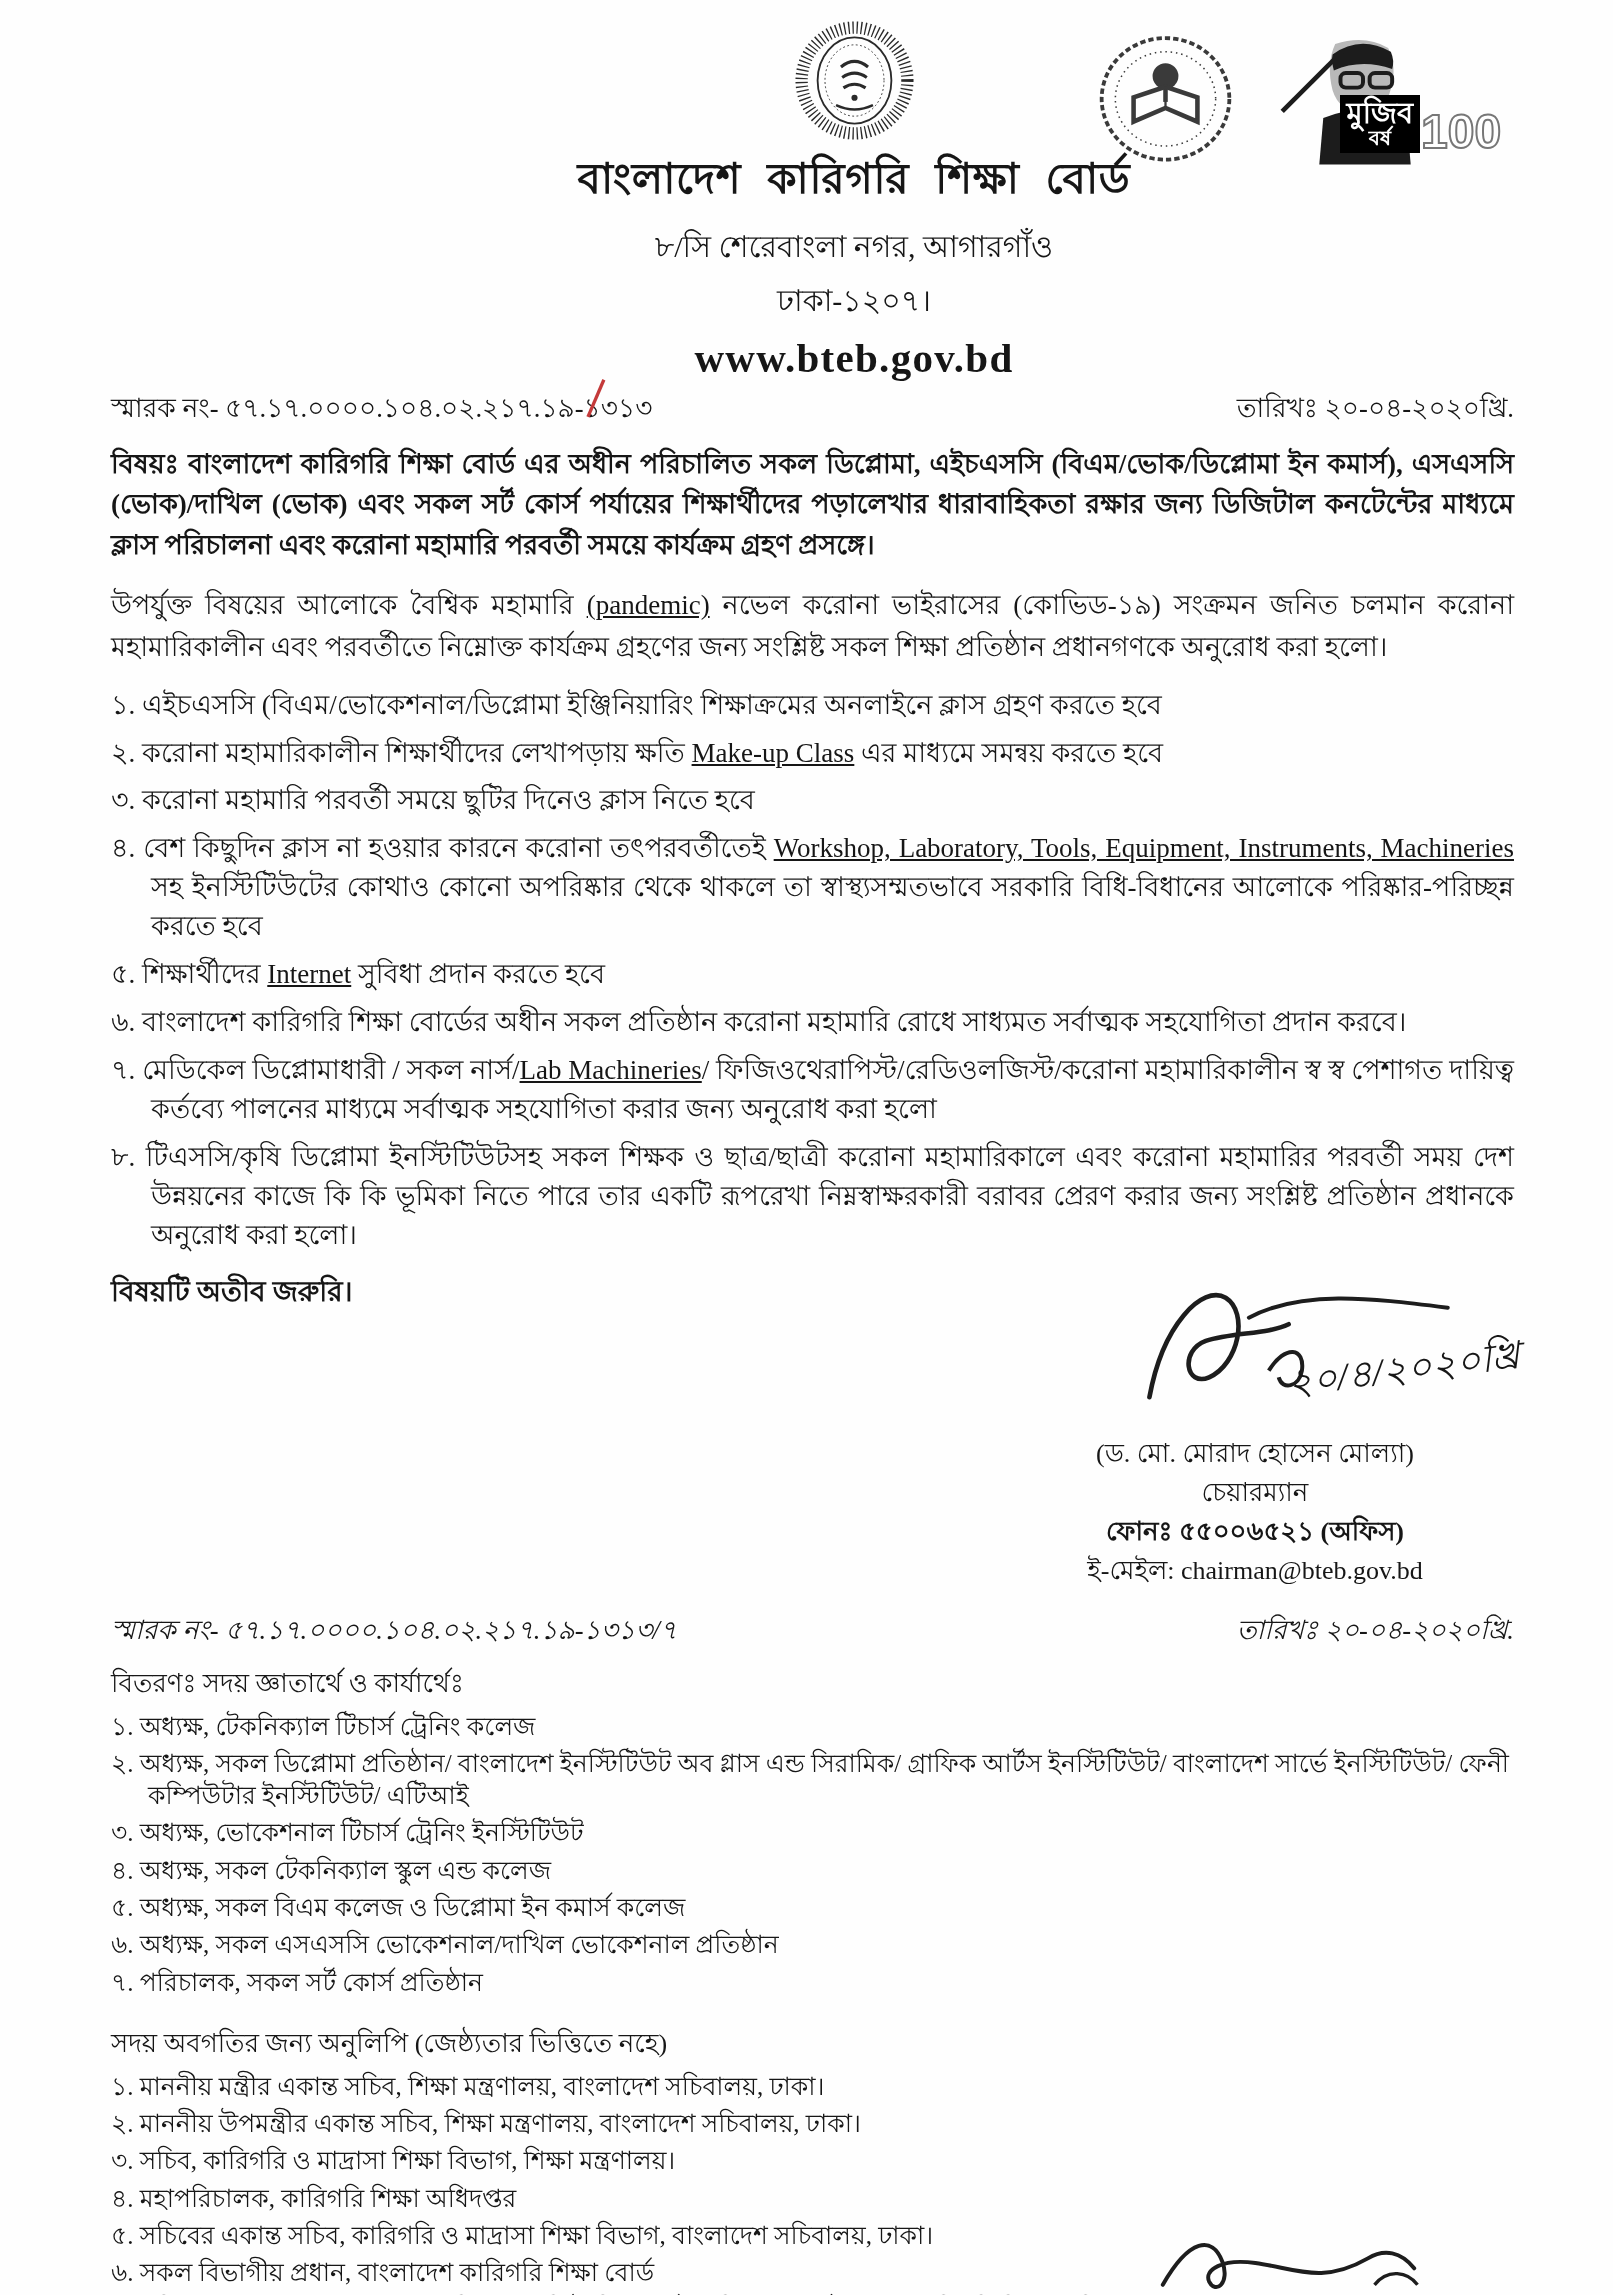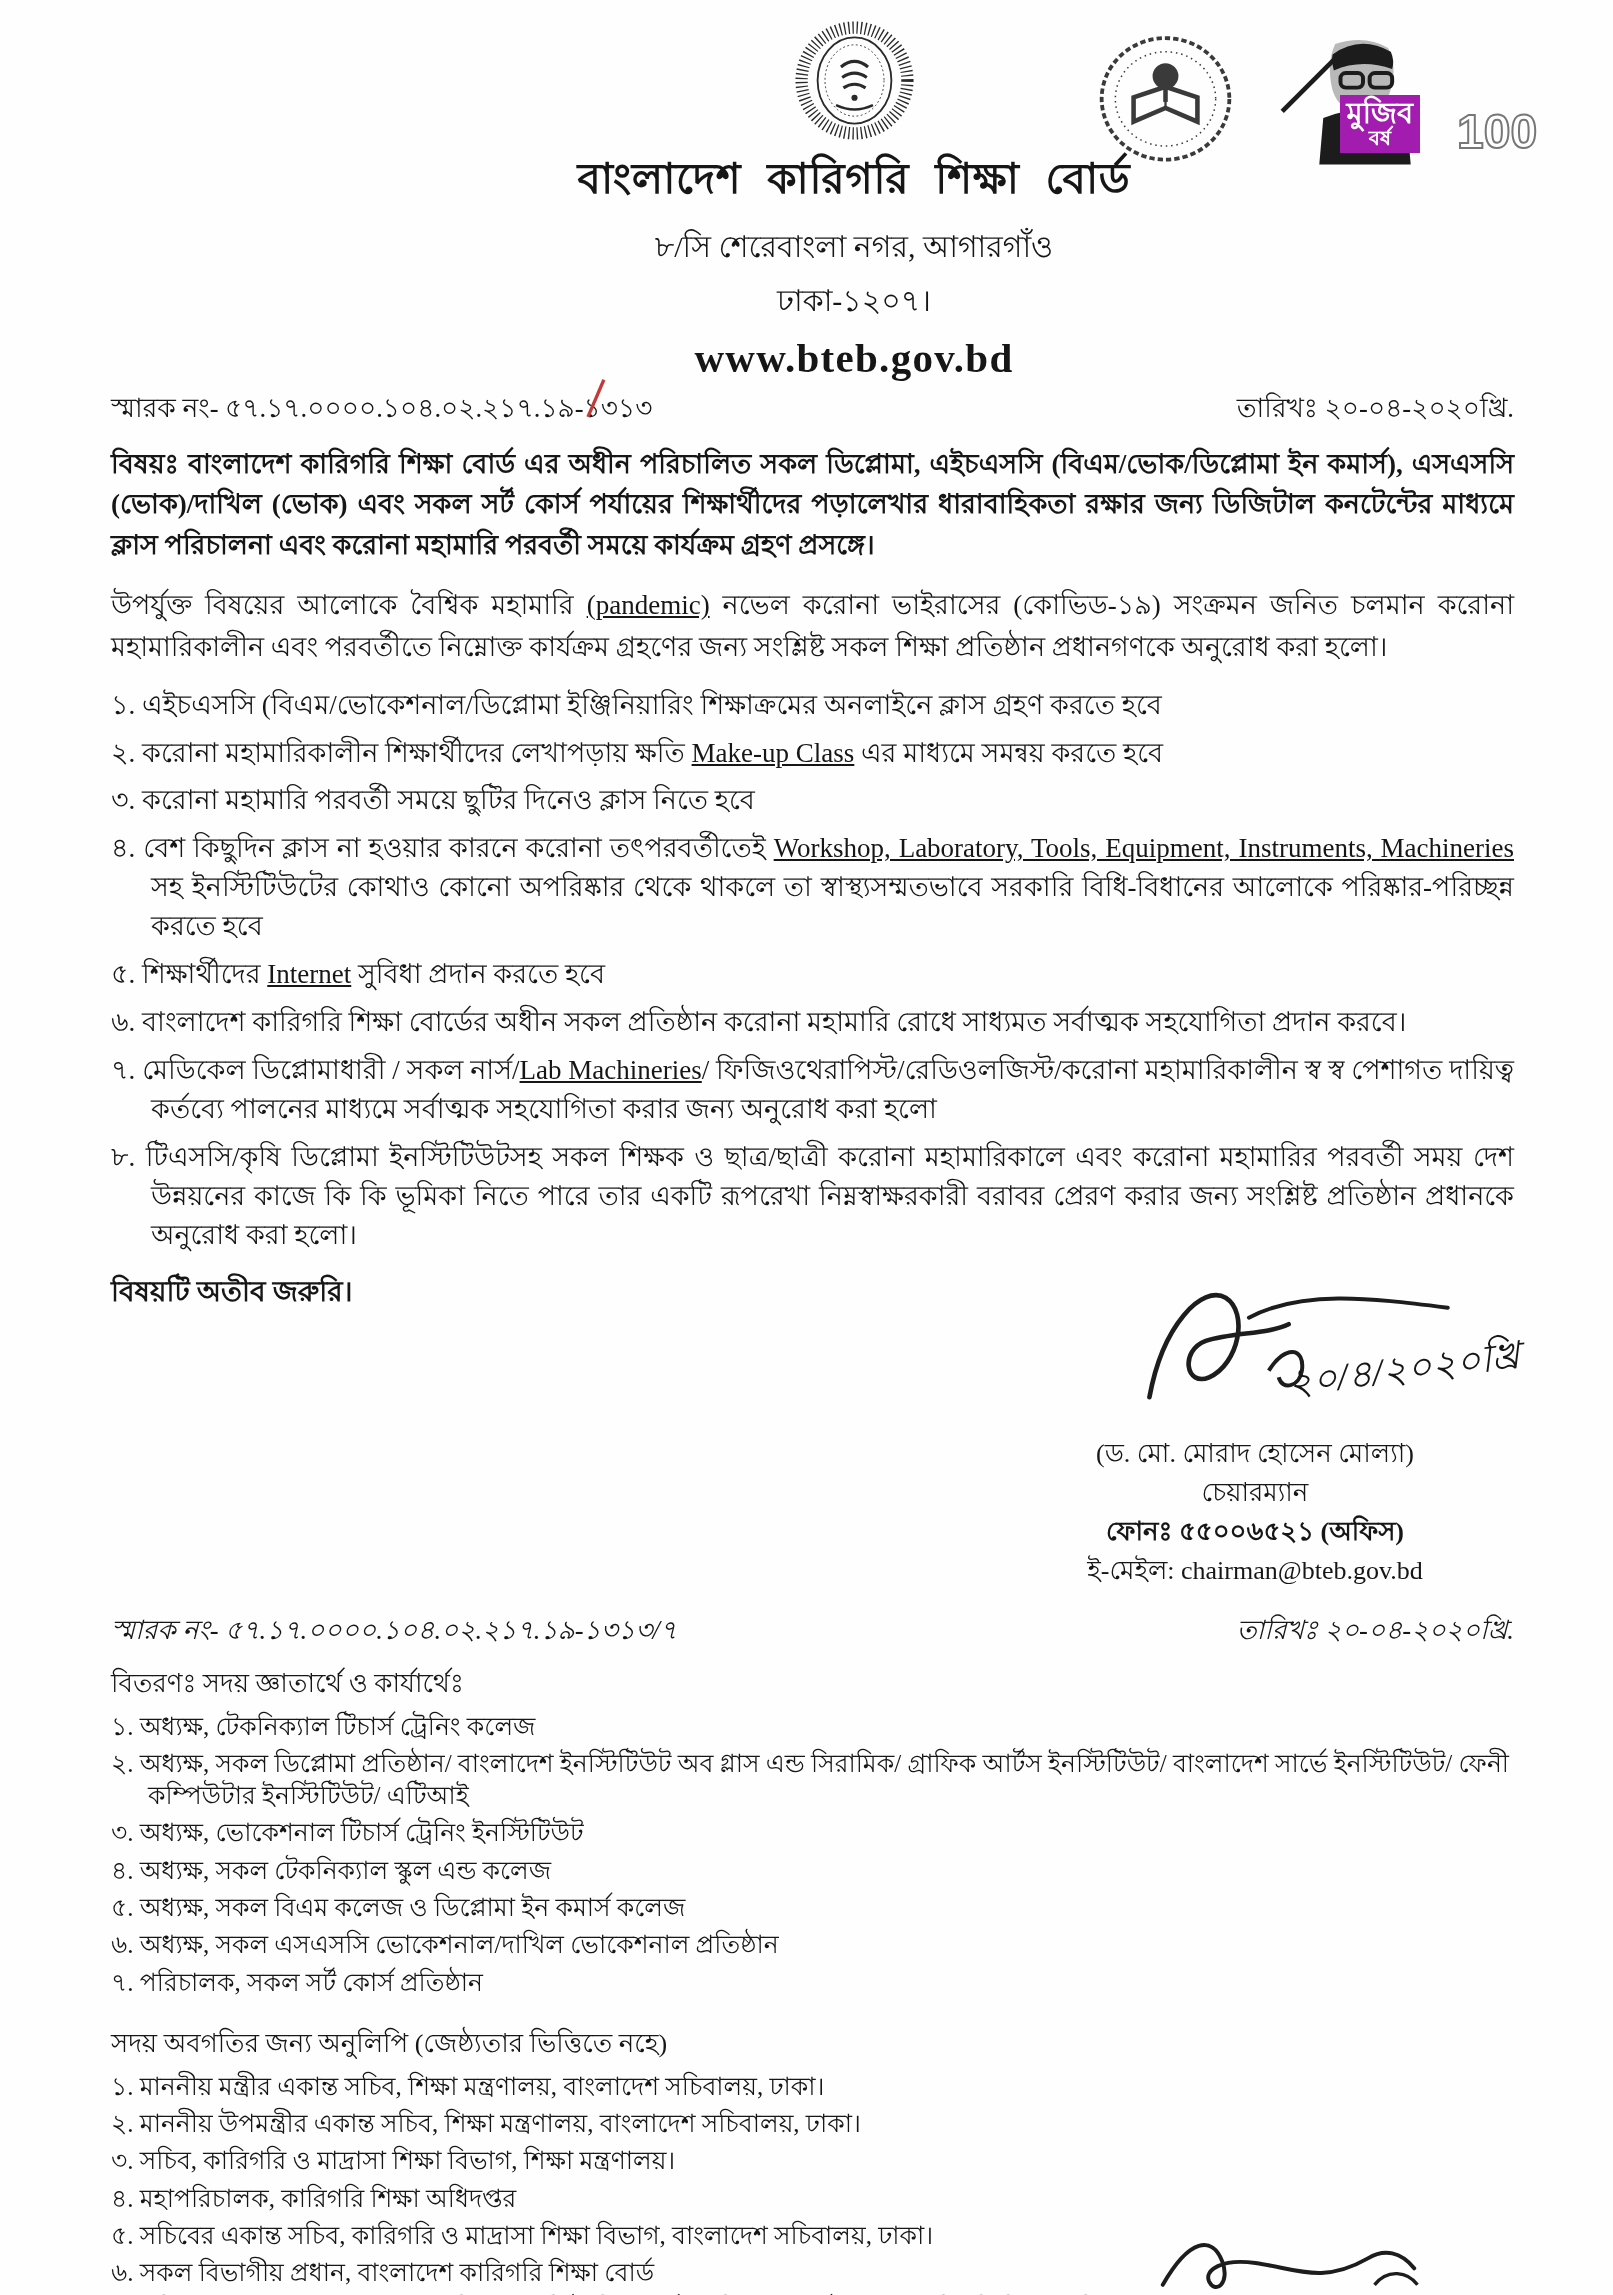--- a/index.html
+++ b/index.html
@@ -10,26 +10,26 @@
   }
   
   .header{position:relative;min-height:305px;}
   .header-center{width:664px;margin:0 0 0 411px;text-align:center;}
   .seal{display:block;margin:0 auto 4px auto;}
   .org-name{font-size:42px;font-weight:bold;margin:4px 0 6.6px 0;letter-spacing:0.7px;font-family:Liberation Mono, monospace;}
   .addr{font-size:30px;margin:2.7px 0;}
   .website{font-size:41px;font-weight:bold;margin-top:6.6px;letter-spacing:1.3px;}
   .logo-right{position:absolute;top:13.3px;right:0;width:425px;display:flex;align-items:flex-start;gap:20px;}
   .mujib{position:relative;width:206px;height:149px;}
-  .mujib-tag{position:absolute;left:78px;top:63px;background:#a21caf;color:#fff;
+  .mujib-tag{position:absolute;left:78px;top:63px;background:#000000;color:#fff;
     padding:4px 6.6px 5.3px 6.6px;line-height:1.0;text-align:center;}
   .mujib-tag .l1{font-size:29px;font-weight:bold;display:block;}
   .mujib-tag .l2{font-size:20px;font-weight:bold;display:block;}
   .mujib-100{position:absolute;left:159px;top:72px;font-size:48px;font-weight:bold;
-    color:#fff;-webkit-text-stroke:2px #777;font-family:"Liberation Sans",sans-serif;padding-left:36px;}
+    color:#fff;-webkit-text-stroke:2px #777;font-family:"Liberation Sans",sans-serif;}
   
   .memo-row{display:flex;justify-content:space-between;font-size:26.5px;margin-top:5.3px;position:relative;}
   .memo-left{position:relative;}
   .red-tick{position:absolute;left:469px;top:-10.6px;}
   
   .subject{font-size:27px;font-weight:bold;line-height:1.5;text-align:justify;margin-top:12px;}
   .para{font-size:27px;line-height:1.55;text-align:justify;margin-top:20px;}
   .useg{text-decoration:underline;}
   
   .directives{margin:17px 0 0 0;padding:0;list-style:none;font-size:27px;line-height:1.45;}

